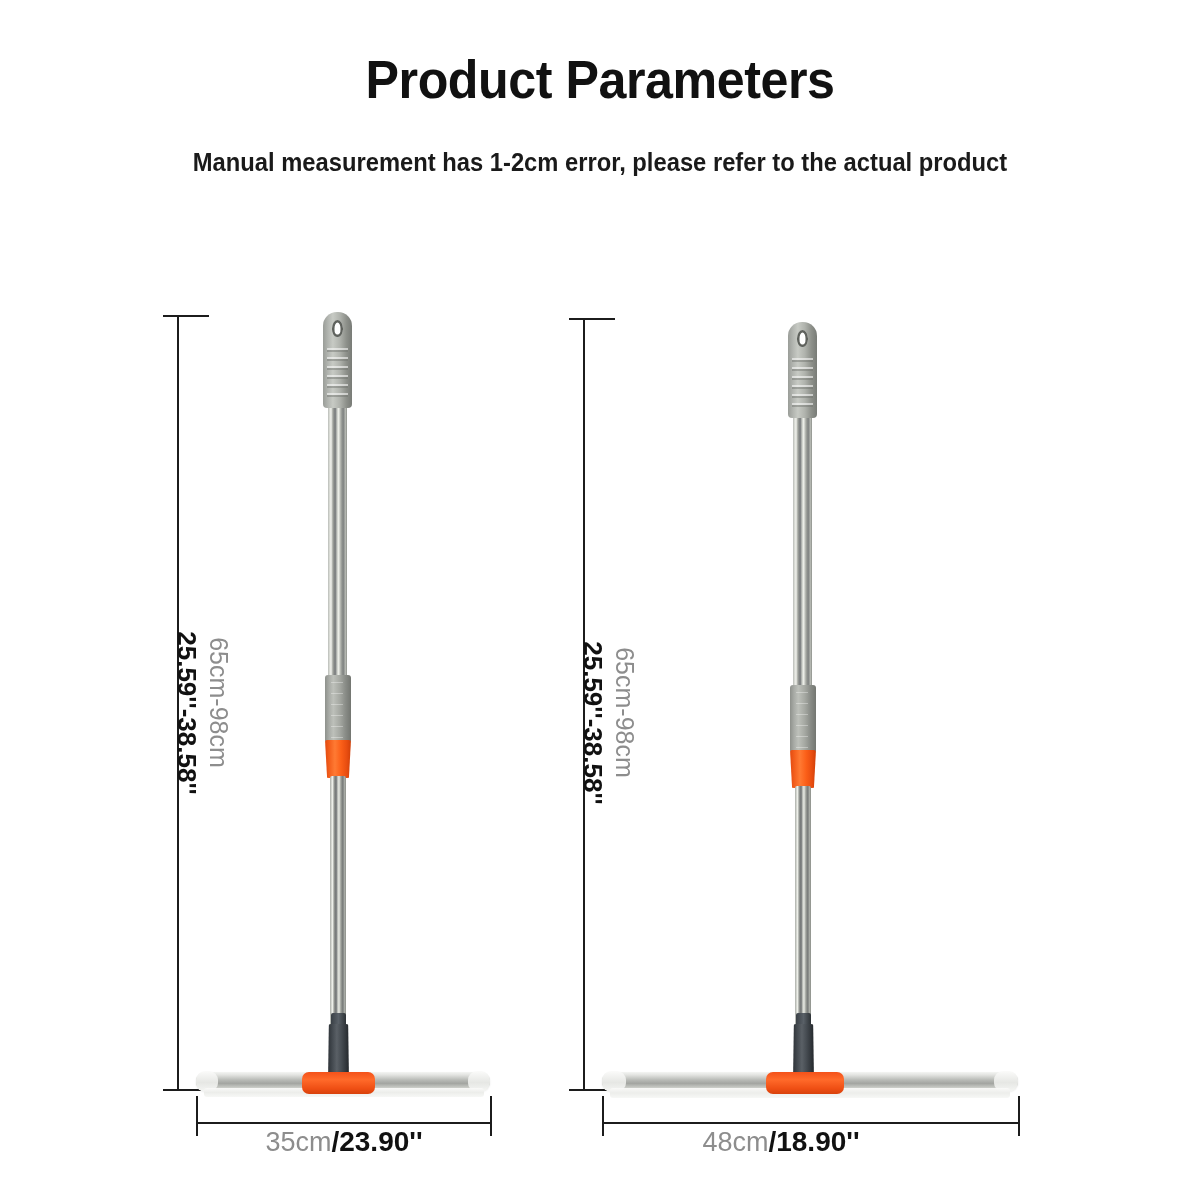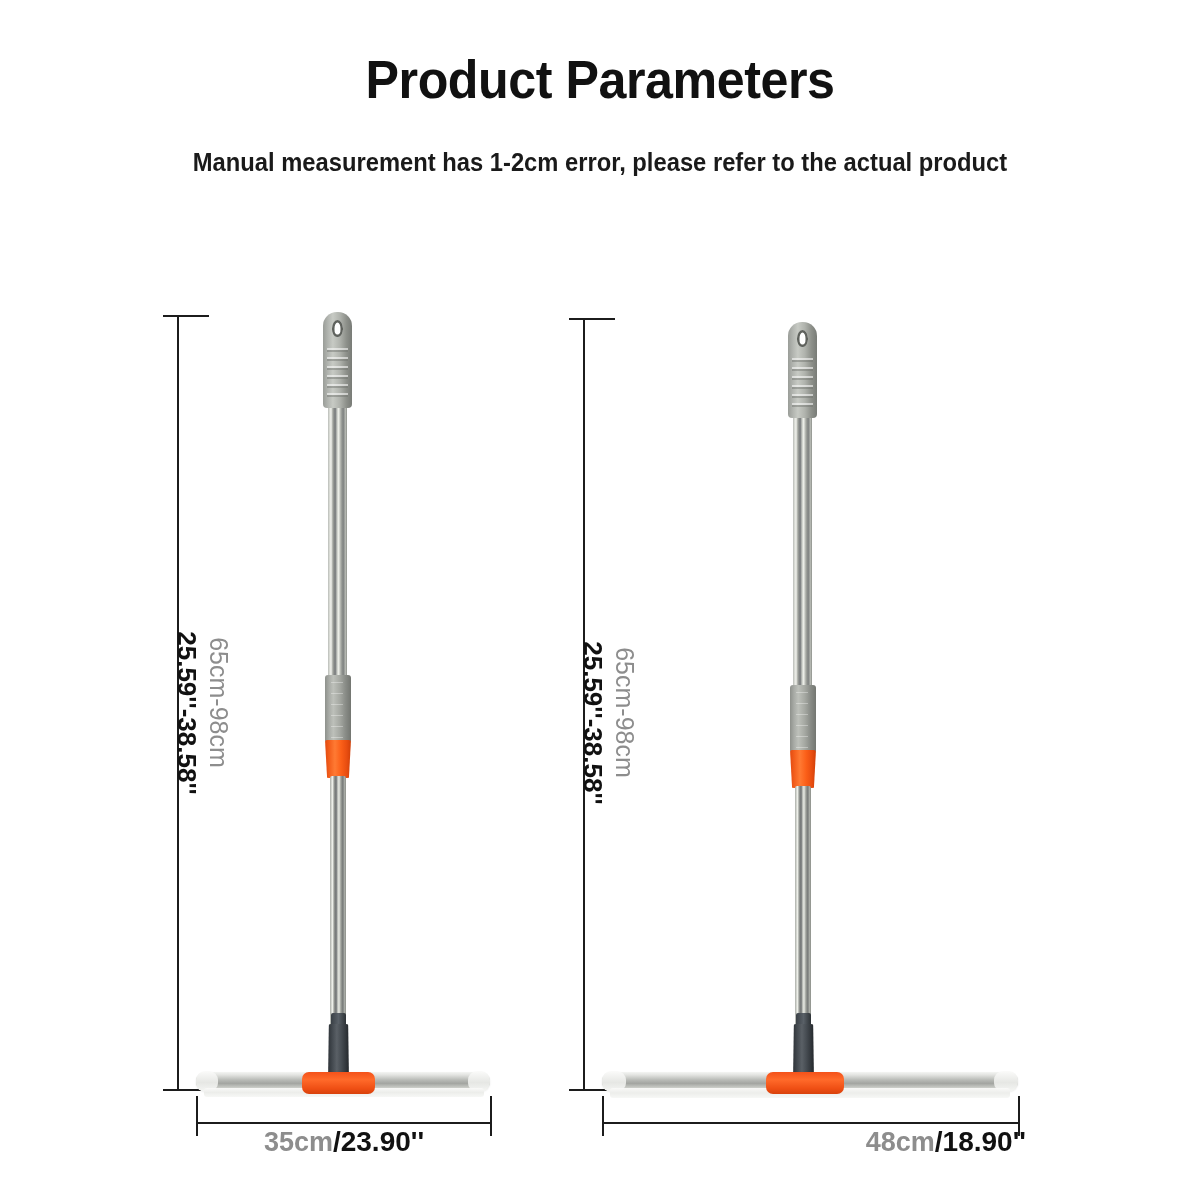--- a/index.html
+++ b/index.html
@@ -44,21 +44,21 @@
   }
   .vlabel .cm{
     font-size:25px;color:#8d8d8d;font-weight:500;
   }
   .vlabel .inch{
     font-size:26px;color:#111111;font-weight:bold;
   }
   .hlabel{
     position:absolute;white-space:nowrap;line-height:1;
   }
-  .hlabel .cm{font-size:27px;color:#8d8d8d;font-weight:700;}
+  .hlabel .cm{font-size:27px;color:#8d8d8d;font-weight:400;}
   .hlabel .inch{font-size:28px;color:#111111;font-weight:bold;}
 
   
   .product{position:absolute;}
 
   
   .pole{
     position:absolute;
     border-radius:2px;
     background:linear-gradient(to right,
@@ -228,21 +228,21 @@
     <div class="vlabel" style="left:524px;top:700px;width:200px;text-align:center;transform:rotate(90deg);">
       <span class="cm">65cm-98cm</span>
     </div>
     <div class="vlabel" style="left:483px;top:710px;width:220px;text-align:center;transform:rotate(90deg);">
       <span class="inch">25.59''-38.58''</span>
     </div>
 
     <div class="dim-h" style="left:602px;top:1122px;width:418px;"></div>
     <div class="tick-v" style="left:602px;top:1096px;height:40px;"></div>
     <div class="tick-v" style="left:1018px;top:1096px;height:40px;"></div>
-    <div class="hlabel" style="left:608px;top:1128px;width:418px;text-align:right;">
+    <div class="hlabel" style="left:572px;top:1128px;width:418px;text-align:center;">
       <span class="cm">48cm</span><span class="inch">/18.90''</span>
     </div>
 
     <div class="pole" style="left:793px;top:405px;width:19px;height:300px;"></div>
 
     <div class="grip" style="left:788px;top:322px;width:29px;height:96px;">
       <div class="grip-hole" style="left:9px;top:8px;width:11px;height:17px;"></div>
       <div class="ridges" style="top:36px;height:50px;"></div>
     </div>
 

